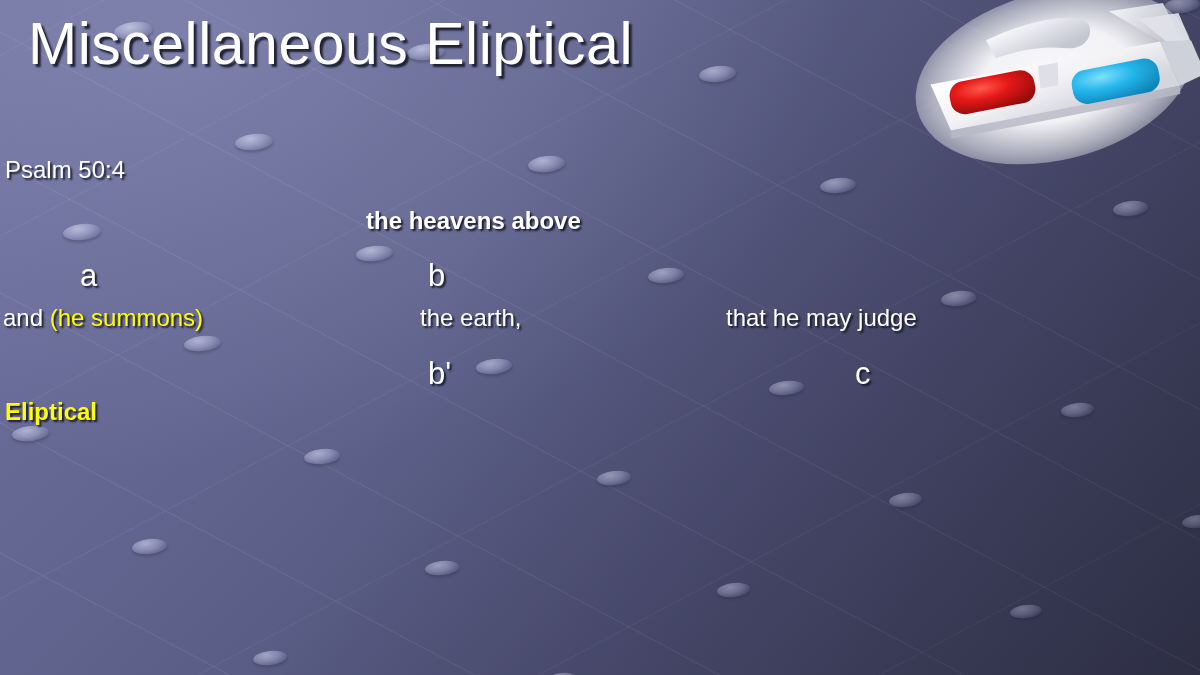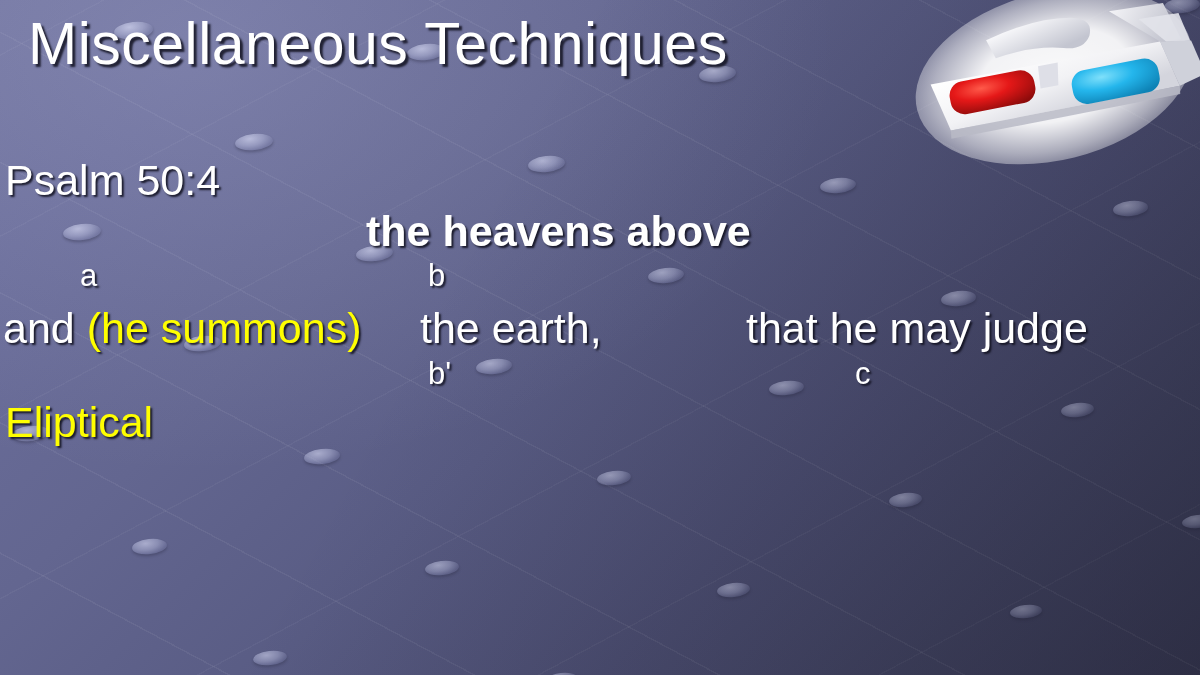--- a/index.html
+++ b/index.html
@@ -111,41 +111,41 @@
     text-shadow:3px 3px 2px rgba(18,18,32,0.85);
     white-space:nowrap;
   }
 
   .body-text { position:absolute; left:0; top:0; width:1200px; height:675px; }
 
   .line {
     position:absolute;
     white-space:nowrap;
     color:#ffffff;
-    font-size:43px;
+    font-size:24px;
     font-weight:400;
     text-shadow:2px 2px 2px rgba(18,18,32,0.9);
   }
   .line.label {
     font-size:31px;
   }
   .hl { color:#ffff00; text-shadow:2px 2px 2px rgba(18,18,32,0.92); }
   .yellow { color:#ffff00; font-weight:700; text-shadow:2px 2px 2px rgba(18,18,32,0.92); }
 
   .r-psalm   { left:5px;   top:156px; }
   .r-sum     { left:5px;   top:207px; }
   .r-heav    { left:366px; top:207px;font-weight:bold; }
   .r-a       { left:80px;  top:258px; }
   .r-b       { left:428px; top:258px; }
   .r-and     { left:3px;   top:304px; }
   .r-earth   { left:420px; top:304px; }
-  .r-judge   { left:726px; top:304px;margin-left:20px; }
+  .r-judge   { left:726px; top:304px; }
   .r-bprime  { left:428px; top:356px; }
   .r-c       { left:855px; top:356px; }
-  .r-ellip   { left:5px;   top:398px; font-weight:400; }
+  .r-ellip   { left:5px;   top:398px; font-weight:700; }
 </style>
 </head>
 <body>
 
 <div class="slide">
 
   <div class="grid-lines"></div>
   <div class="grid-bloom"></div>
   <div class="bumps" id="bumps">
       <div class="bump" style="left: 11.642px; top: 426.29px; width: 36.7161px; height: 15.4208px; opacity: 0.750536;"></div>
@@ -223,21 +223,21 @@
 
         <rect x="44" y="71" width="86" height="33" rx="14" ry="14" transform="rotate(6 87 87)" fill="url(#redLens)"></rect>
 
         <rect x="164" y="96" width="88" height="34" rx="14" ry="14" transform="rotate(6 208 113)" fill="url(#cyanLens)"></rect>
 
         <path d="M 262 88 L 292 96 L 296 132 L 268 136 Z" fill="#cfd1da"></path>
       </g>
     </svg>
   </div>
 
-  <div class="slide-title">Miscellaneous Techniques</div>
+  <div class="slide-title">Miscellaneous Eliptical</div>
 
   <div class="body-text">
 
     <div class="line r-psalm">Psalm 50:4</div>
 
 
     <div class="line r-heav">the heavens above</div>
 
     <div class="line label r-a">a</div>
 

